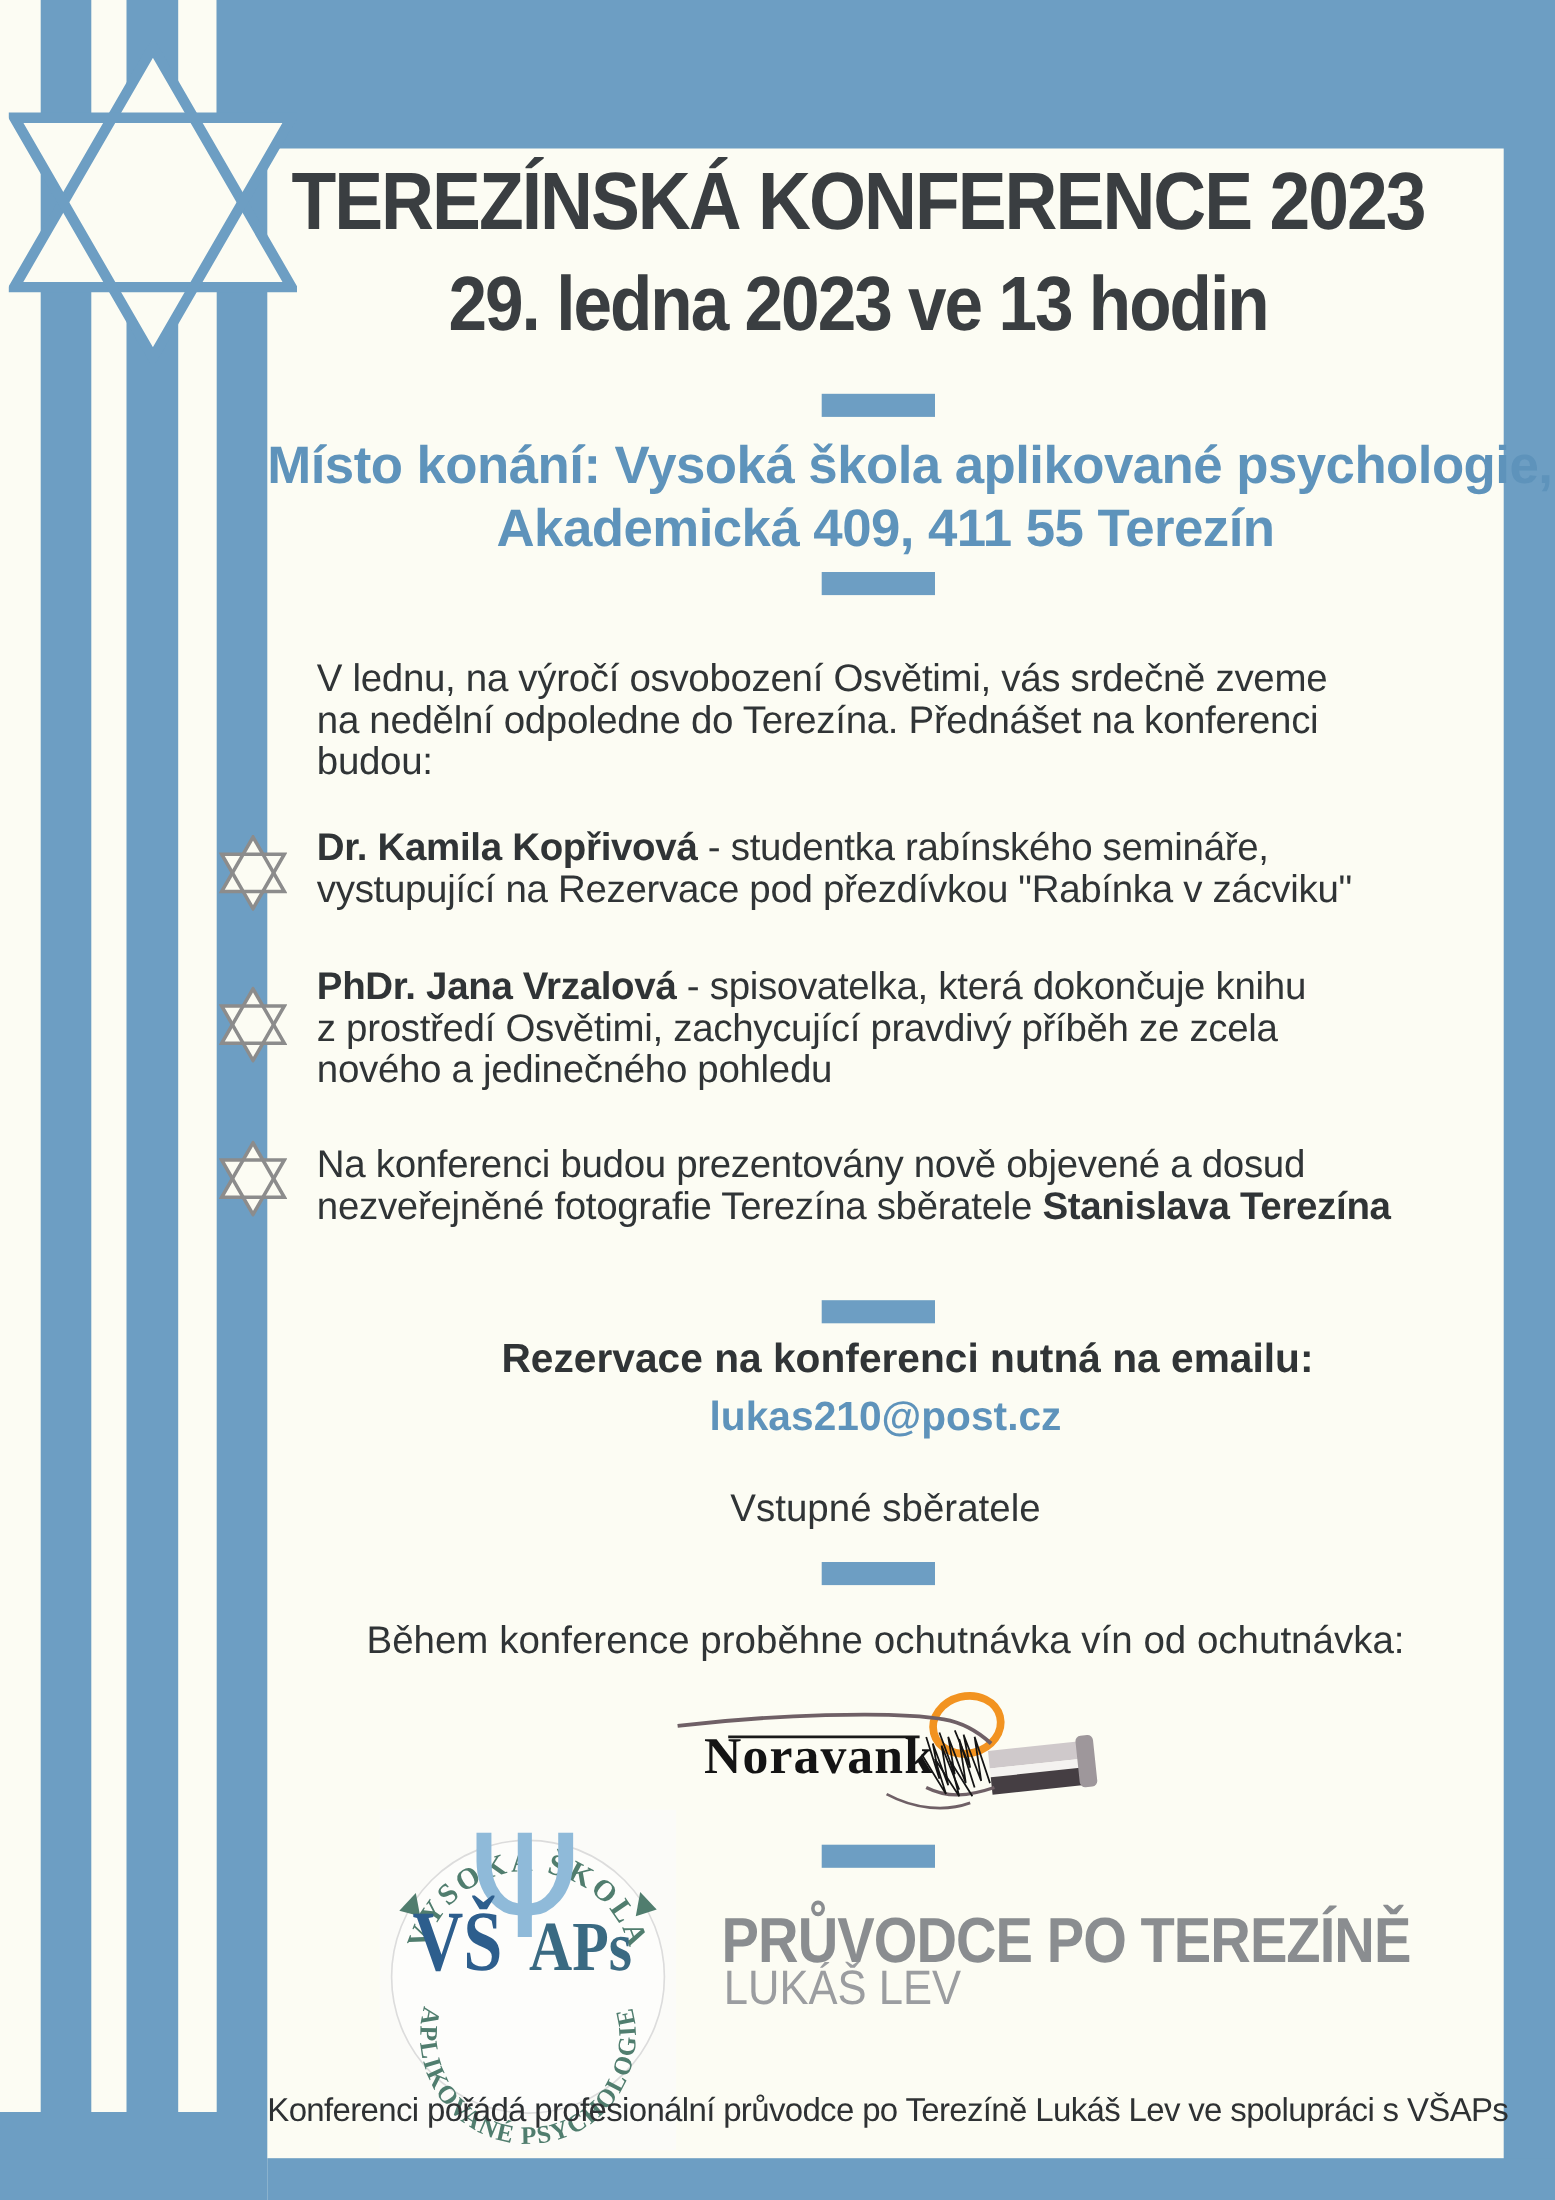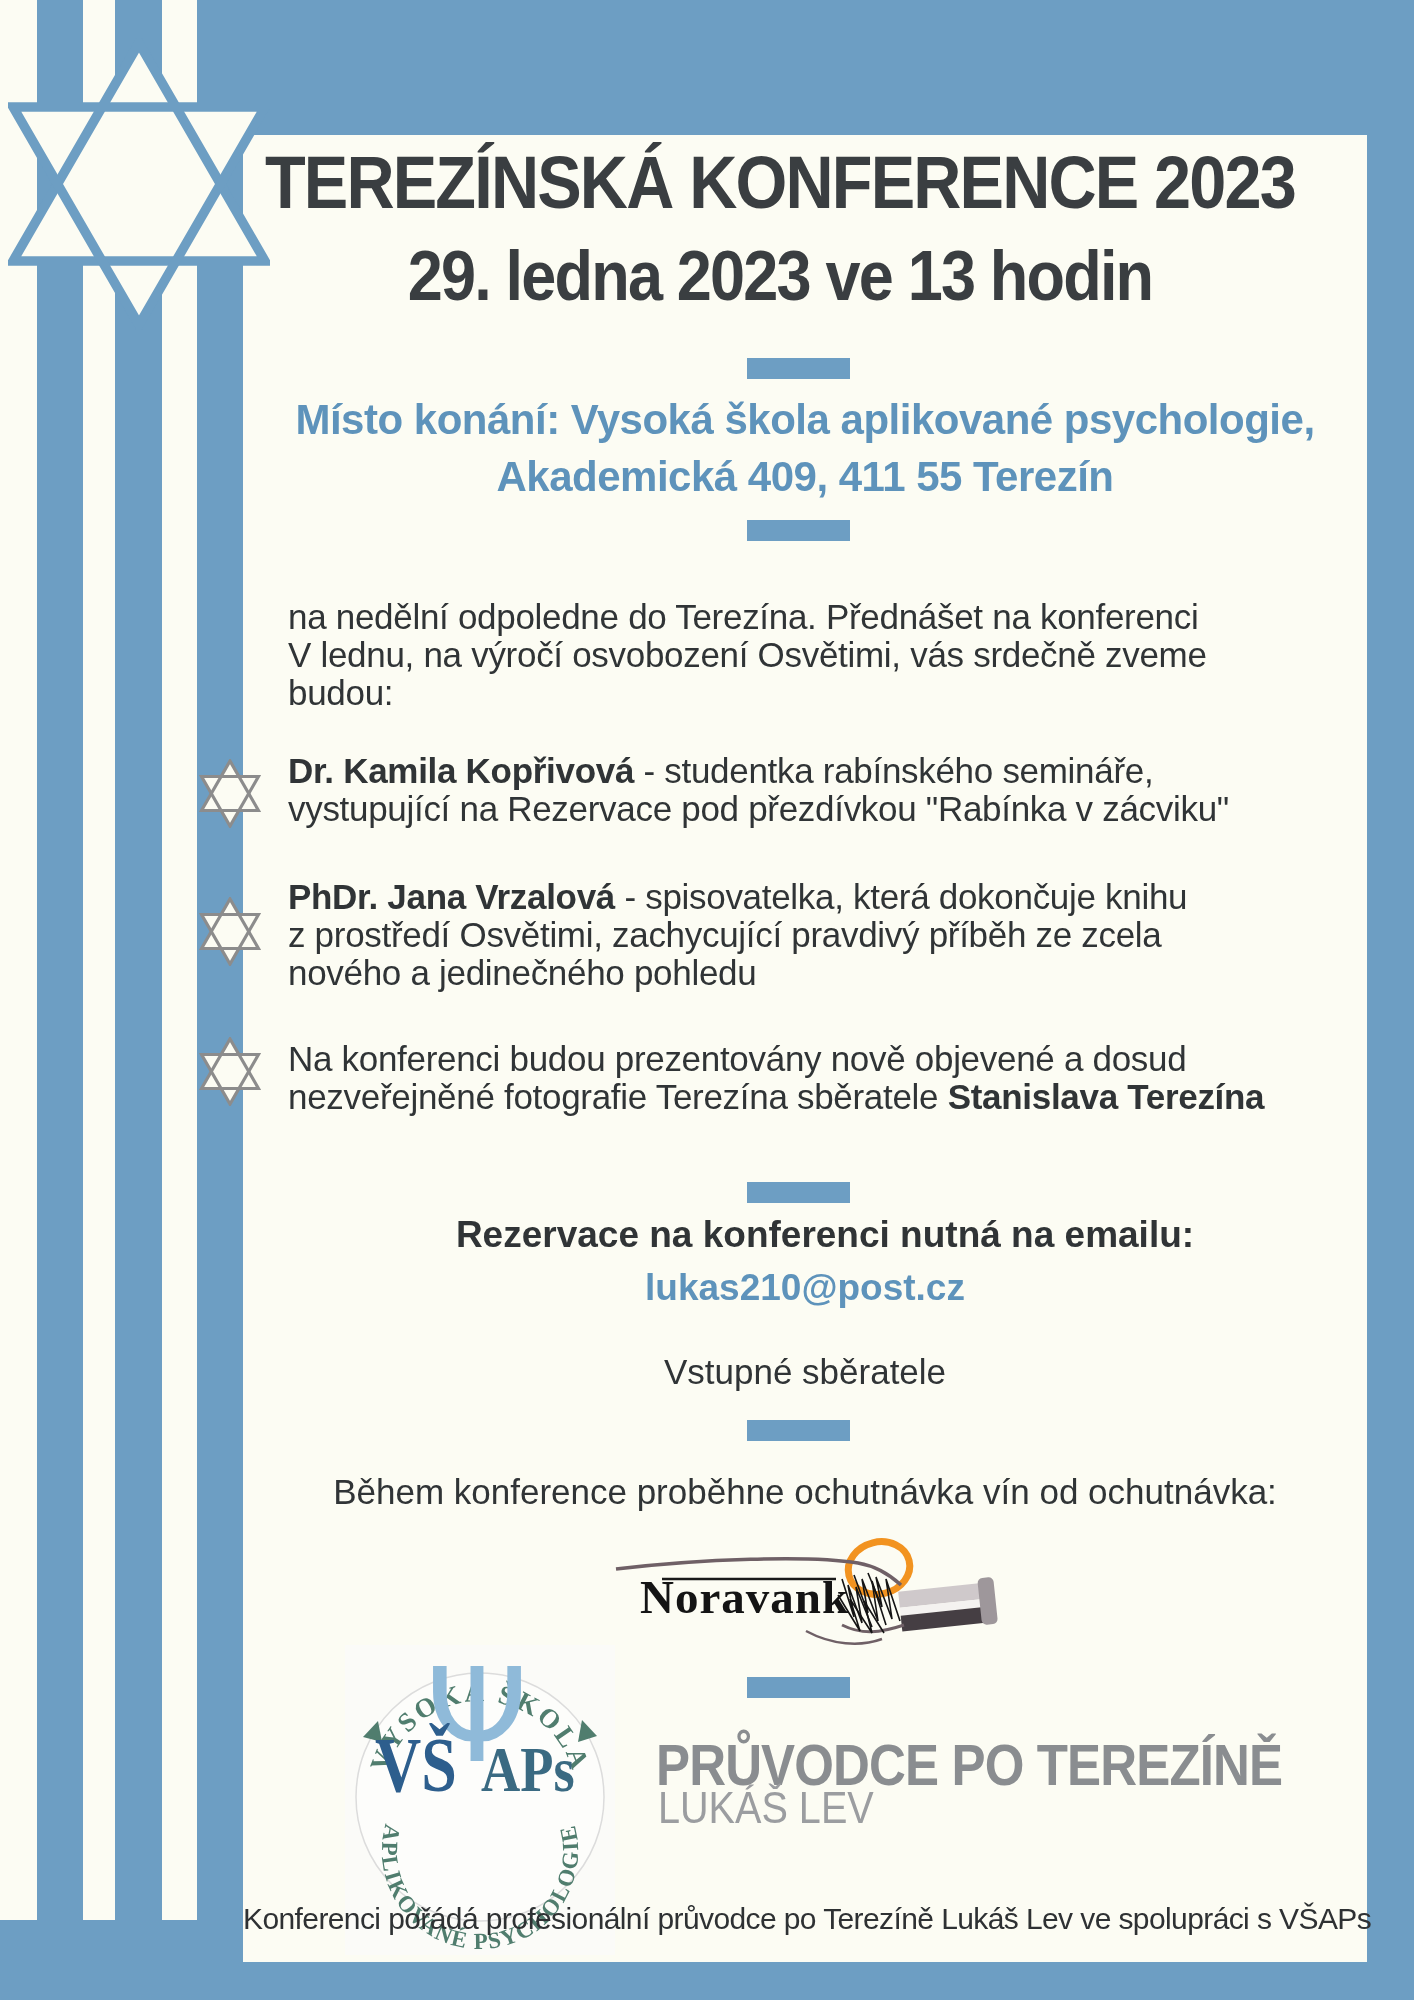--- a/index.html
+++ b/index.html
@@ -16,21 +16,21 @@
   .band-bottom{left:243px;top:1962px;width:1171px;height:38px;}
   .band-bottom-left{left:0;top:1920px;width:243px;height:80px;}
   
   .bigstar{left:8px;top:38px;width:262px;height:292px;}
   
   .title1{left:190px;top:140px;width:1180px;text-align:center;font-size:74px;font-weight:bold;
           color:#3A3E41;letter-spacing:-2px;transform:scaleX(0.90);white-space:nowrap;}
   .title2{left:190px;top:236px;width:1180px;text-align:center;font-size:70px;font-weight:bold;
           color:#3A3E41;letter-spacing:-2px;transform:scaleX(0.90);white-space:nowrap;}
   .divider{left:747px;width:103px;height:21px;}
-  .venue{left:243px;width:1124px;text-align:center;font-size:42px;font-weight:bold;
+  .venue{left:243px;width:1124px;text-align:center;font-size:48px;font-weight:bold;
          color:#5E93BB;letter-spacing:-0.5px;white-space:nowrap;}
   
   .para{left:288px;color:#303436;}
   .bline{font-size:35px;line-height:38px;height:38px;letter-spacing:-0.3px;white-space:nowrap;}
   .bline b{font-weight:bold;}
   .smallstar{left:199px;width:62px;height:69px;}
   .ctrline{left:243px;width:1124px;text-align:center;white-space:nowrap;}
   .resv{font-size:37px;font-weight:bold;color:#303436;margin-left:20px;}
   .email{font-size:37px;font-weight:bold;color:#5E93BB;}
   .plain35{font-size:35px;color:#303436;}
@@ -84,22 +84,22 @@
   <div class="abs blue divider" style="top:358px"></div>
   <div class="abs blue divider" style="top:520px"></div>
   <div class="abs blue divider" style="top:1182px"></div>
   <div class="abs blue divider" style="top:1420px"></div>
   <div class="abs blue divider" style="top:1677px"></div>
 
   <div class="abs venue" style="top:396px">Místo konání: Vysoká škola aplikované psychologie,</div>
   <div class="abs venue" style="top:453px">Akademická 409, 411 55 Terezín</div>
 
   <div class="abs para" style="top:598px">
+    <div class="bline">V lednu, na výročí osvobození Osvětimi, vás srdečně zveme</div>
     <div class="bline">na nedělní odpoledne do Terezína. Přednášet na konferenci</div>
-    <div class="bline">V lednu, na výročí osvobození Osvětimi, vás srdečně zveme</div>
     <div class="bline">budou:</div>
   </div>
 
   <div class="abs smallstar" style="top:759px">
     <svg width="62" height="69" viewBox="0 0 62 69">
       <polygon points="31,2 2.5,51.5 59.5,51.5" fill="#FCFCF3"></polygon>
       <polygon points="2.5,17.5 59.5,17.5 31,67" fill="#FCFCF3"></polygon>
       <polygon points="31,2 2.5,51.5 59.5,51.5" fill="none" stroke="#8C8C8C" stroke-width="3.2"></polygon>
       <polygon points="2.5,17.5 59.5,17.5 31,67" fill="none" stroke="#8C8C8C" stroke-width="3.2"></polygon>
     </svg>

